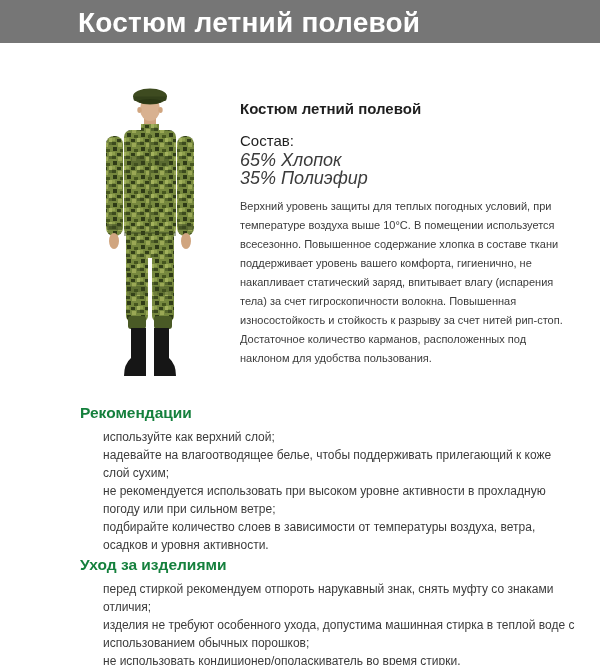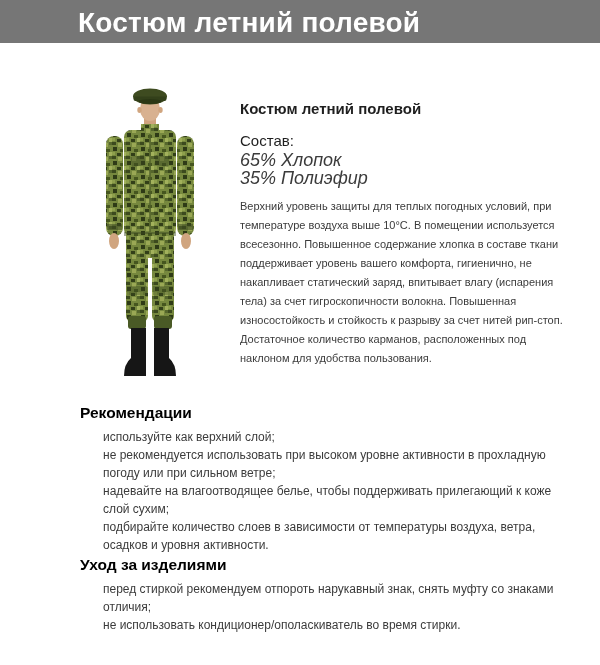--- a/index.html
+++ b/index.html
@@ -69,21 +69,21 @@
     position: absolute;
     left: 80px;
     width: 500px;
   }
   .section-recommendations { top: 404px; }
   .section-care { top: 556px; }
   .section-heading {
     margin: 0 0 6px 0;
     font-size: 15.5px;
     font-weight: 700;
-    color: #000000;
+    color: #15803d;
   }
   .items { padding-left: 23px; }
   .item {
     font-size: 12px;
     line-height: 18px;
   }
 </style>
 </head>
 <body>
 
@@ -167,27 +167,28 @@
     <p class="comp-label">Состав:</p>
     <div class="comp-item">65% Хлопок</div>
     <div class="comp-item">35% Полиэфир</div>
     <p class="description">Верхний уровень защиты для теплых погодных условий, при температуре воздуха выше 10°С. В помещении используется всесезонно. Повышенное содержание хлопка в составе ткани поддерживает уровень вашего комфорта, гигиенично, не накапливает статический заряд, впитывает влагу (испарения тела) за счет гигроскопичности волокна. Повышенная износостойкость и стойкость к разрыву за счет нитей рип-стоп. Достаточное количество карманов, расположенных под наклоном для удобства пользования.</p>
   </div>
 
   <div class="section section-recommendations">
     <h2 class="section-heading">Рекомендации</h2>
     <div class="items">
       <div class="item">используйте как верхний слой;</div>
+      <div class="item">надевайте на влагоотводящее белье, чтобы поддерживать прилегающий к коже слой сухим;</div>
       <div class="item">не рекомендуется использовать при высоком уровне активности в прохладную погоду или при сильном ветре;</div>
-      <div class="item">надевайте на влагоотводящее белье, чтобы поддерживать прилегающий к коже слой сухим;</div>
       <div class="item">подбирайте количество слоев в зависимости от температуры воздуха, ветра, осадков и уровня активности.</div>
     </div>
   </div>
 
   <div class="section section-care">
     <h2 class="section-heading">Уход за изделиями</h2>
     <div class="items">
       <div class="item">перед стиркой рекомендуем отпороть нарукавный знак, снять муфту со знаками отличия;</div>
+      <div class="item">изделия не требуют особенного ухода, допустима машинная стирка в теплой воде с использованием обычных порошков;</div>
       <div class="item">не использовать кондиционер/ополаскиватель во время стирки.</div>
     </div>
   </div>
 
 </div>
 
 </body></html>

